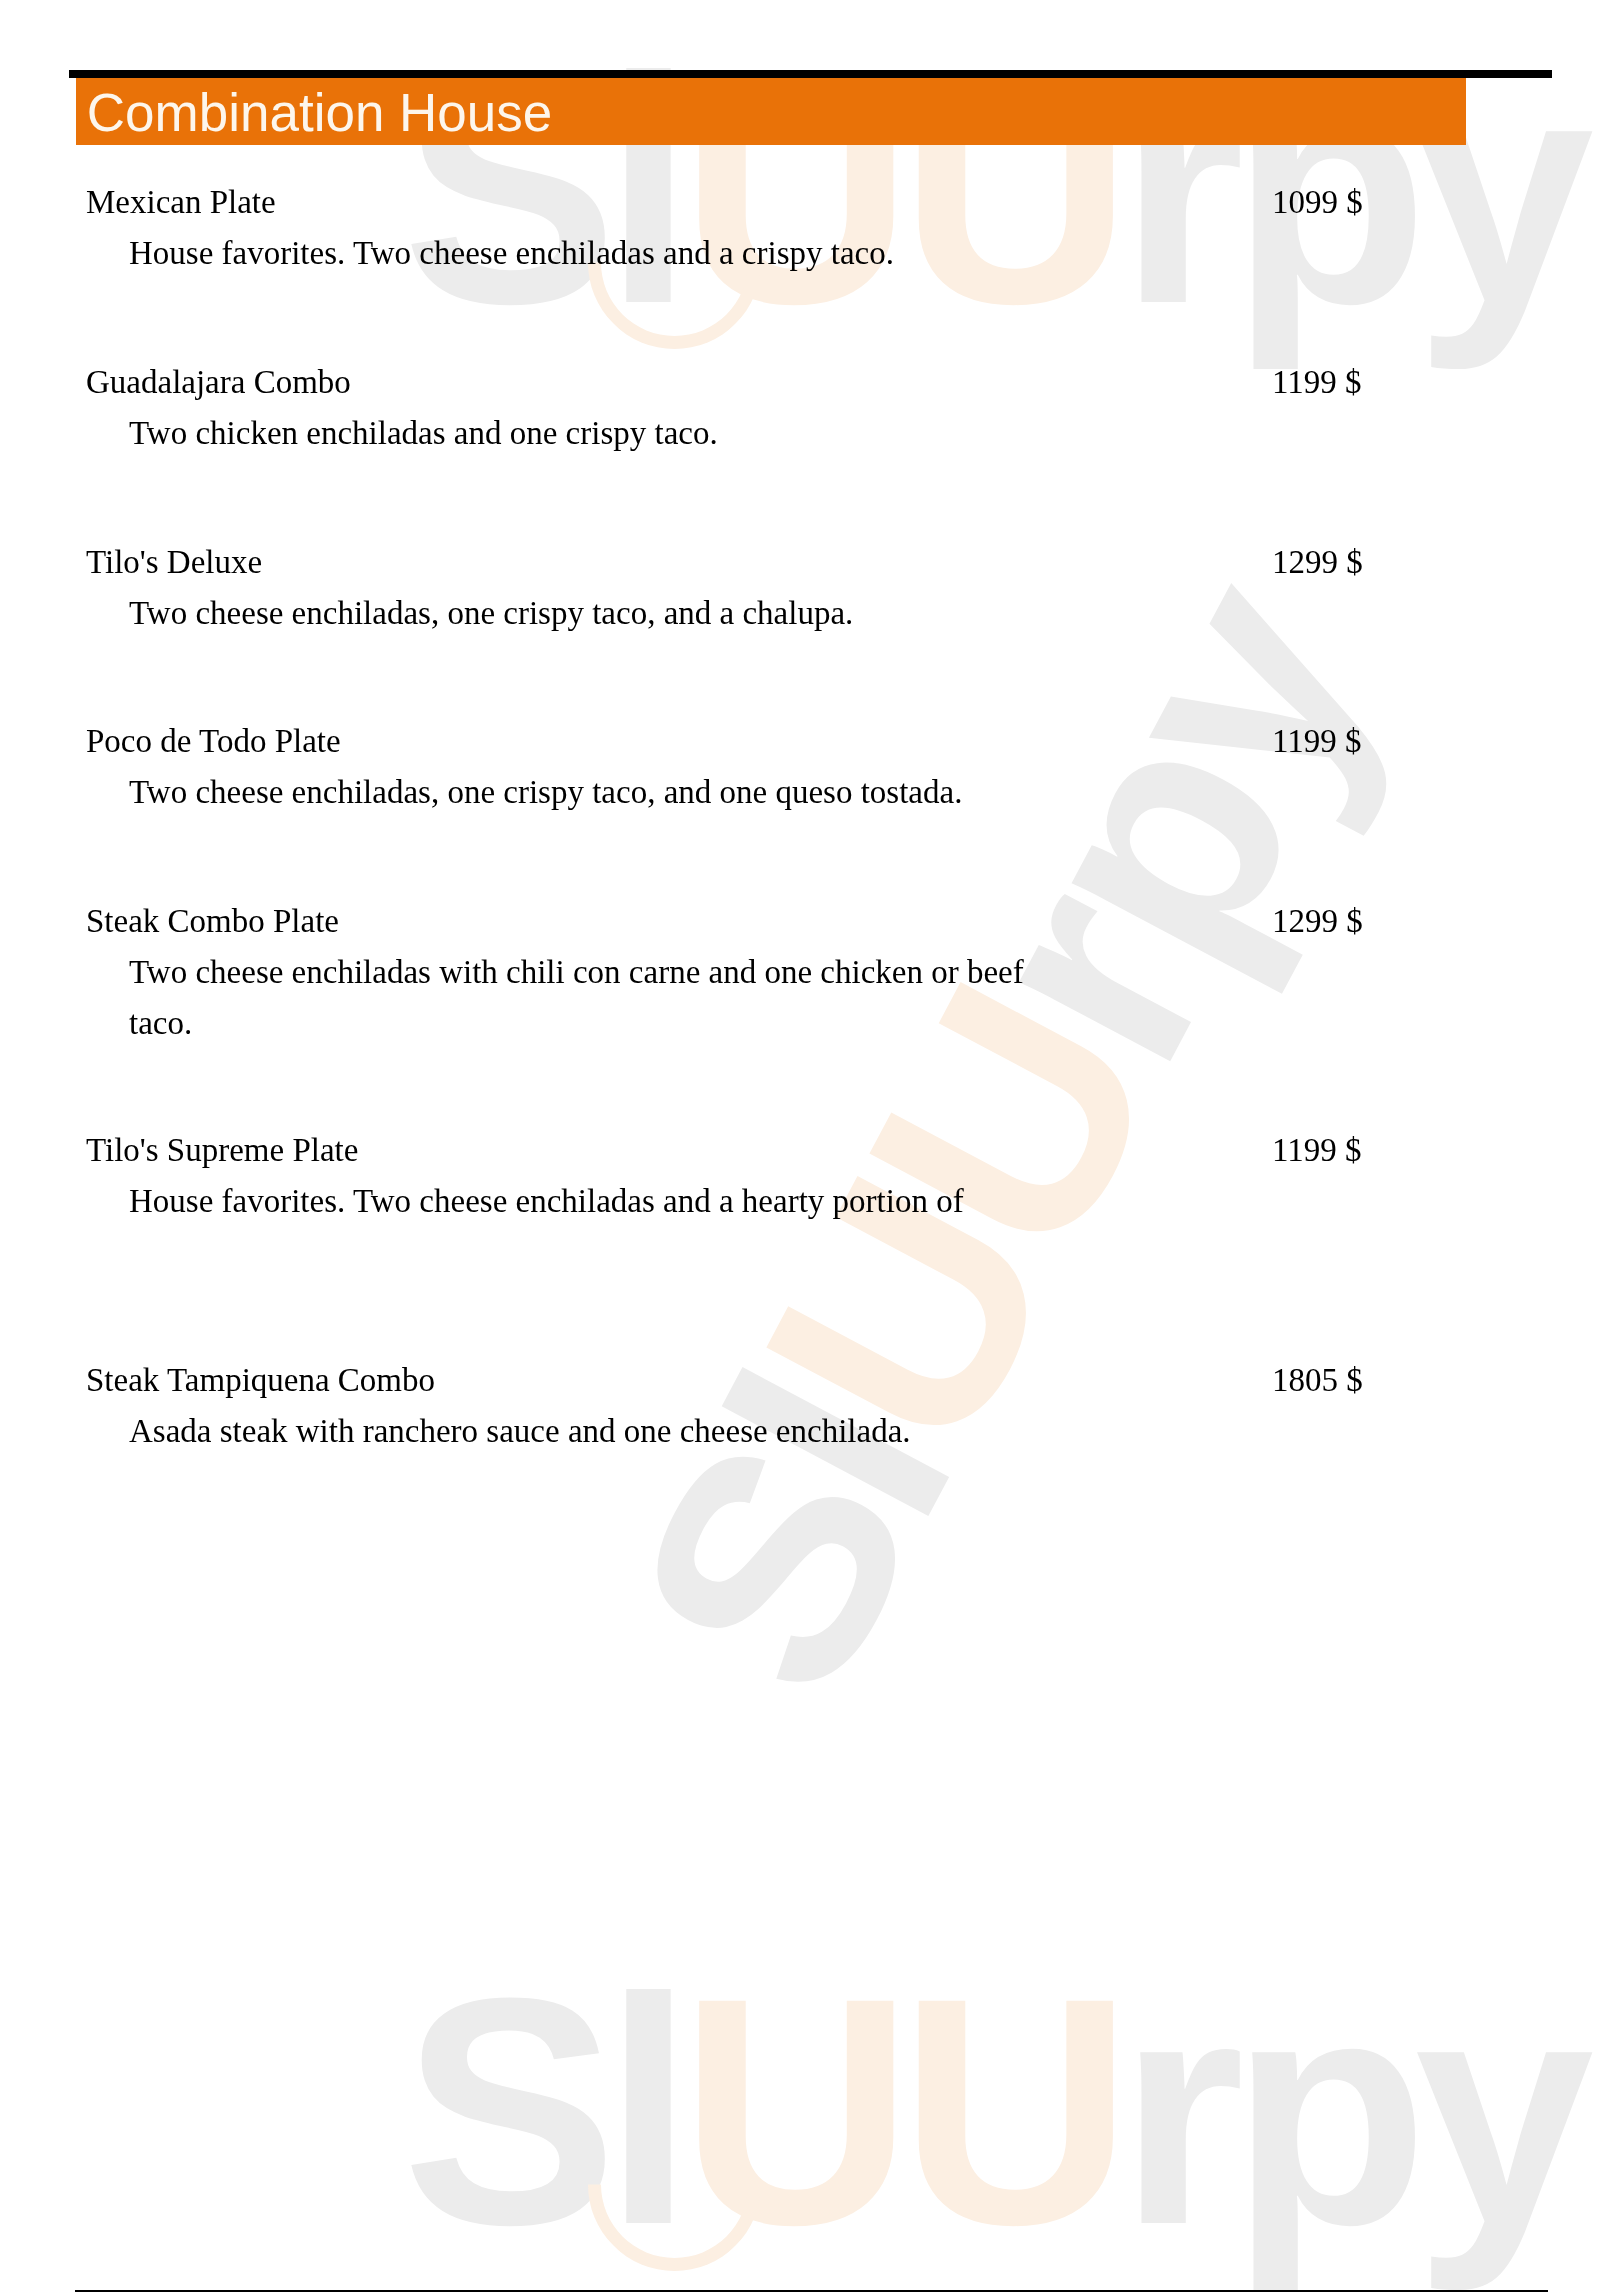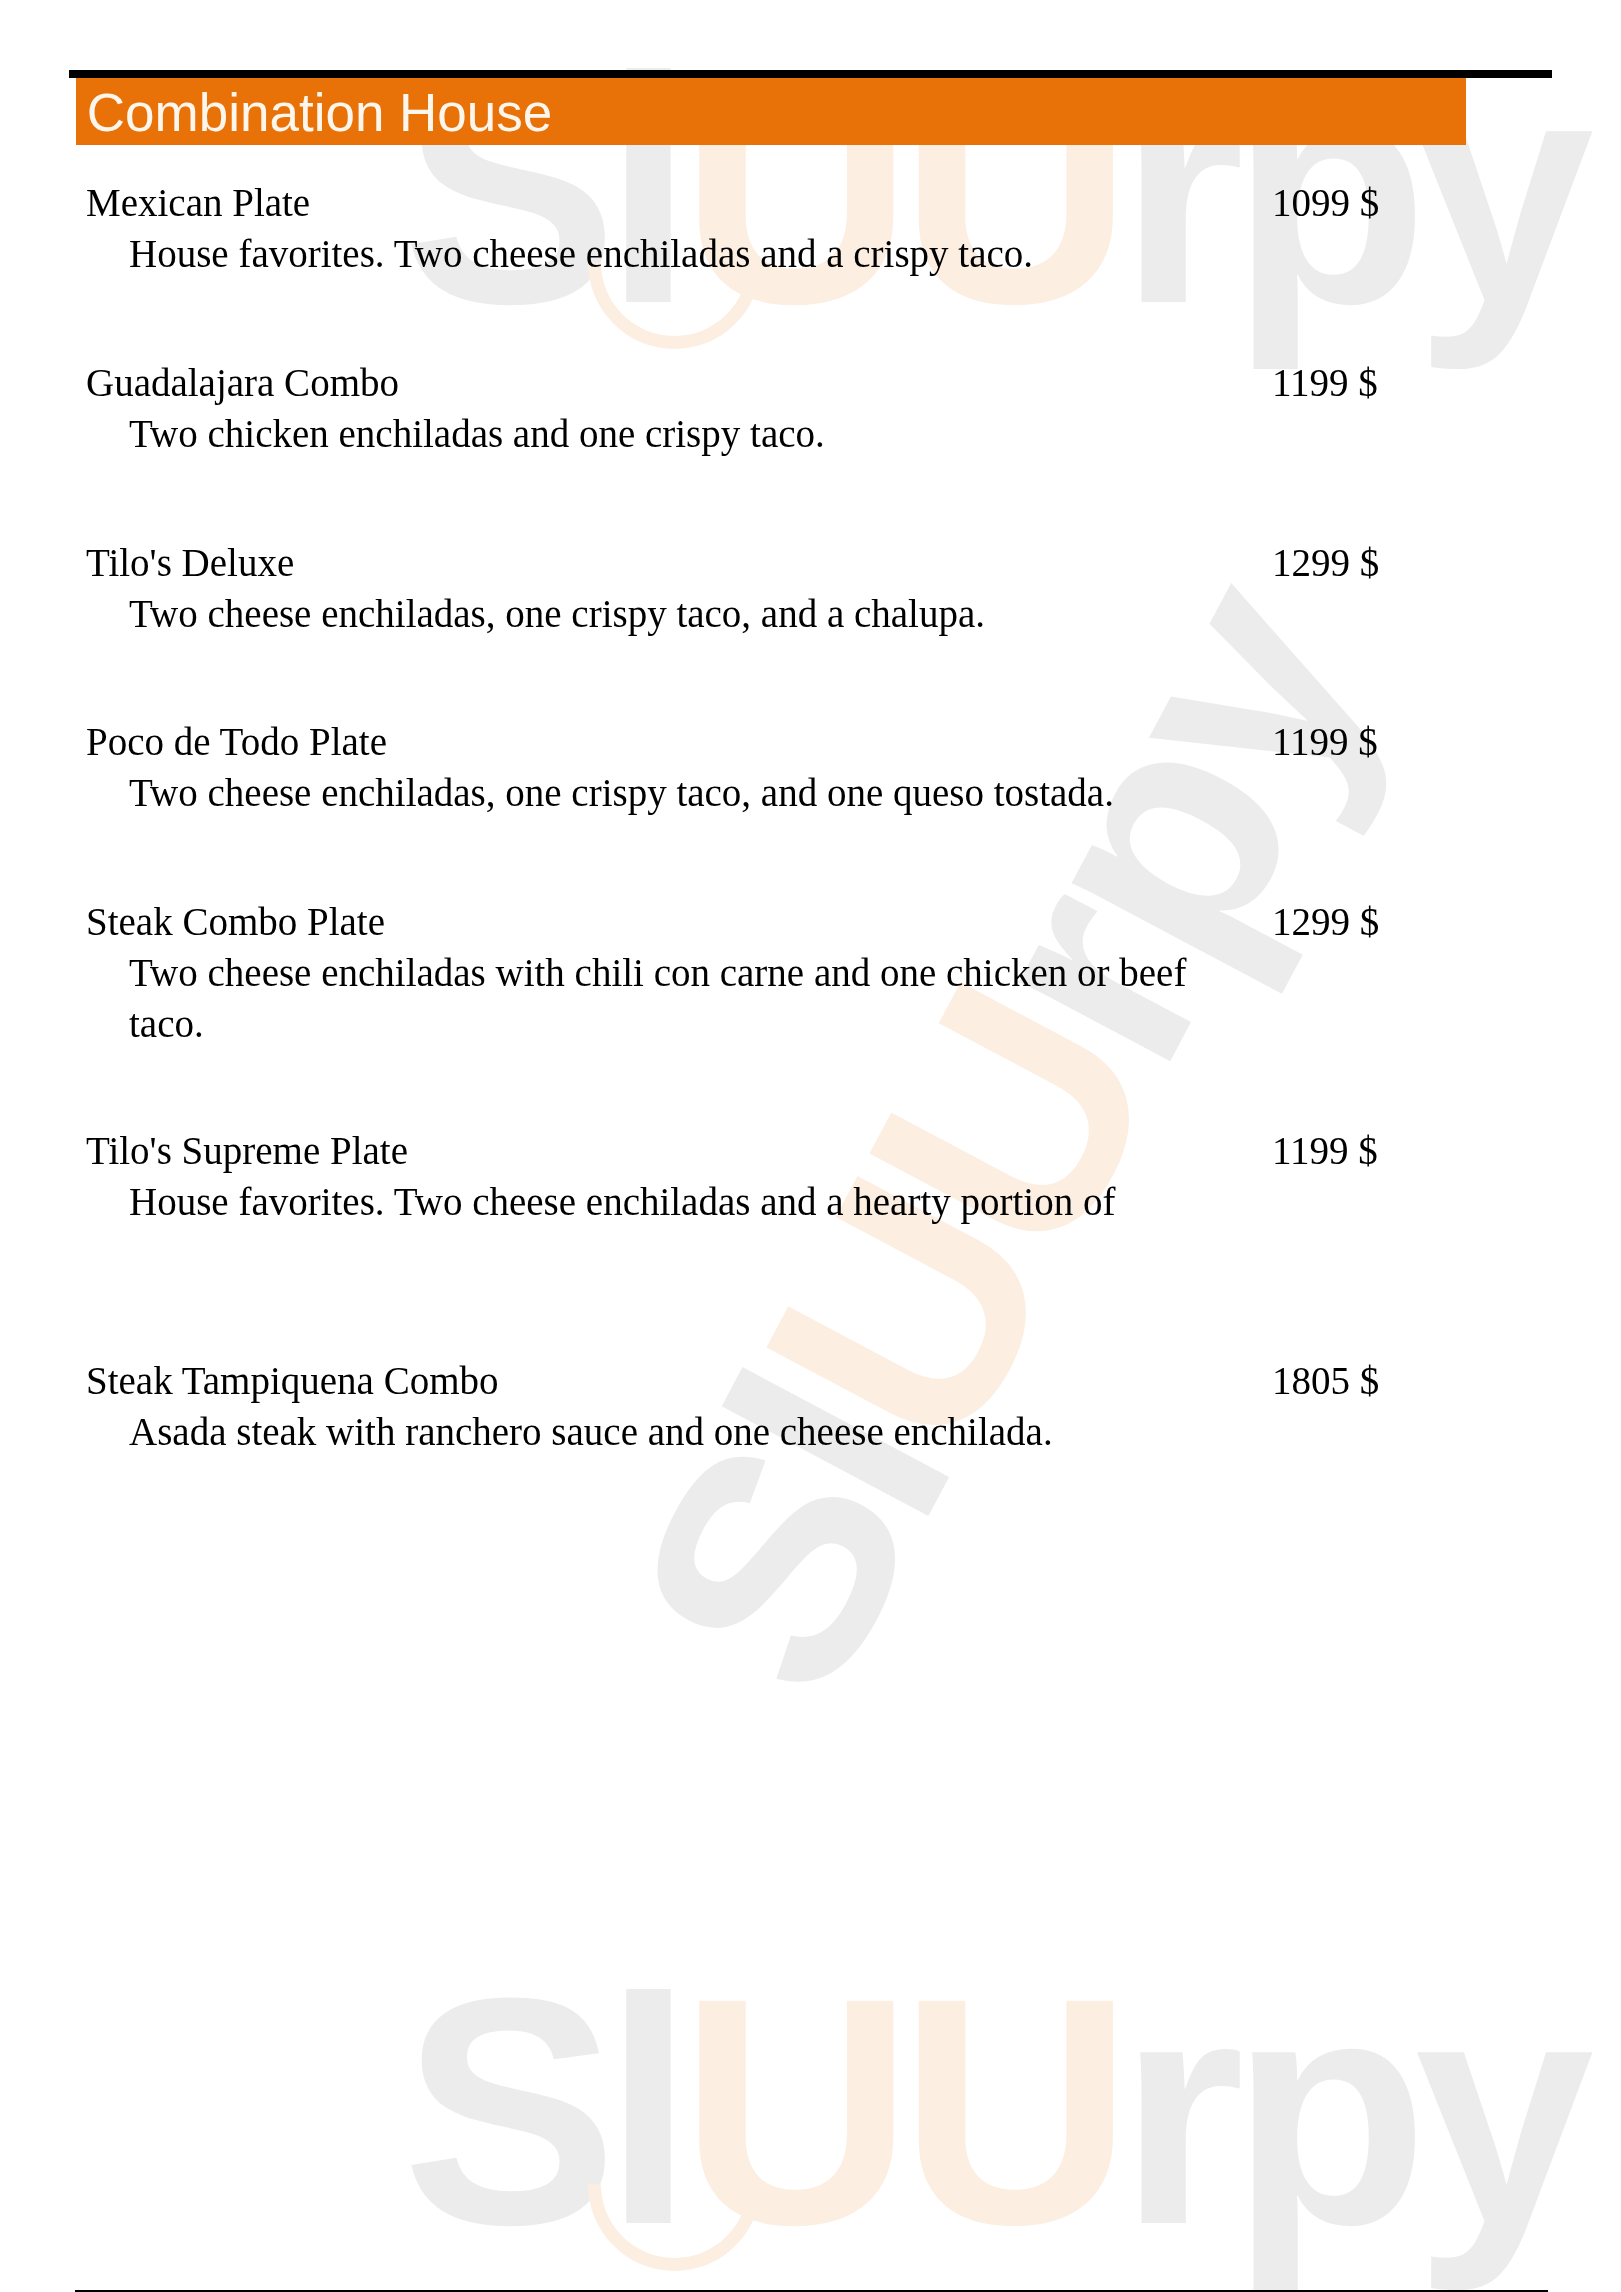--- a/index.html
+++ b/index.html
@@ -41,21 +41,21 @@
     position: absolute; left: 10.8px; top: 5.9px;
     font-family: "Liberation Sans", sans-serif;
     font-size: 53px; line-height: 59px;
     color: #fdf6ec;
     white-space: nowrap;
   }
 
   .item { position: absolute; left: 86px; width: 1294px; z-index: 1; }
   .item-name, .item-desc-line, .item-price {
     font-family: "Liberation Serif", serif;
-    font-size: 39px;
+    font-size: 33px;
     line-height: 51px;
     color: #000000;
     white-space: nowrap;
   }
   .item-name { position: absolute; left: 0; top: 0; }
   .item-price { position: absolute; left: 1186px; top: 0; }
   .item-desc { position: absolute; left: 0; top: 51px; margin-left: 43px; }
   .item-desc-line { display: block; }
 
   .bottom-rule { position: absolute; left: 75px; top: 2290px; width: 1473px; height: 2.9px; background: #000000; z-index: 2; }

